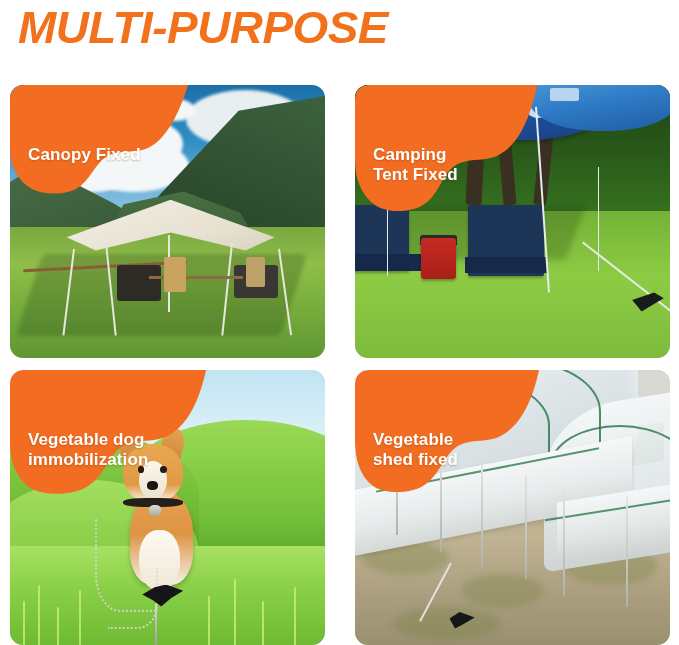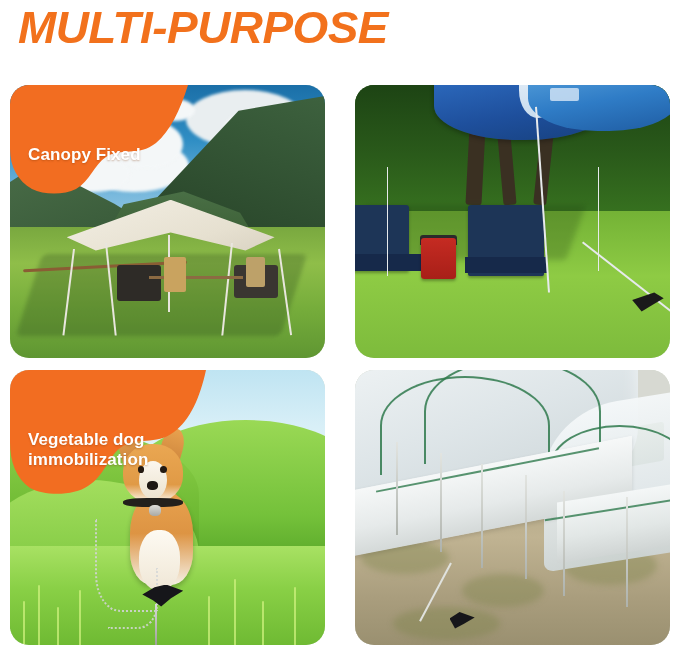--- a/index.html
+++ b/index.html
@@ -34,21 +34,21 @@
     width:660px; height:560px;
     display:grid;
     grid-template-columns:315px 315px;
     grid-template-rows:273px 275px;
     column-gap:30px;
     row-gap:12px;
   }
 
   .panel {
     position:relative;
-    border-radius:19px;
+    border-radius:13px;
     overflow:hidden;
     background:#cfd8c8;
   }
 
   .photo { position:absolute; inset:0; overflow:hidden; }
 
   
   .tab {
     position:absolute;
     left:0; top:0;
@@ -441,20 +441,27 @@
         <div class="chL-seat"></div>
         <div class="chair chR"></div>
         <div class="chR-seat"></div>
         <div class="cooler-lid"></div>
         <div class="cooler"></div>
         <div class="guy g1"></div>
         <div class="guy g2"></div>
         <div class="guy g3"></div>
         <div class="guy g4"></div>
         <div class="stake"></div>
+      </div>
+      <div class="tab">
+        <svg class="blob" width="182" height="128" viewBox="0 0 182 128" aria-hidden="true">
+          <path d="M14,0 H182 C176,30 166,54 150,66 C132,80 114,70 98,82 C86,92 84,110 68,120 C54,128 32,128 20,120 C6,110 0,94 0,74 V14 C0,6 6,0 14,0 Z" fill="#F26D21"></path>
+        </svg>
+        <span class="txt">Camping
+Tent Fixed</span>
       </div>
     </div>
 
     <div class="panel p3">
       <div class="photo">
         <div class="sky"></div>
         <div class="hill h2"></div>
         <div class="hill h1"></div>
         <div class="hill h3"></div>
         <div class="fg"></div>
@@ -511,16 +518,23 @@
         <div class="beam b2"></div>
         <div class="leg lg1"></div>
         <div class="leg lg2"></div>
         <div class="leg lg3"></div>
         <div class="leg lg4"></div>
         <div class="leg lg5"></div>
         <div class="leg lg6"></div>
         <div class="guyline"></div>
         <div class="stake"></div>
       </div>
+      <div class="tab">
+        <svg class="blob" width="184" height="124" viewBox="0 0 184 124" aria-hidden="true">
+          <path d="M14,0 H184 C178,28 168,50 152,62 C134,76 116,66 100,78 C88,88 84,106 68,116 C54,124 30,124 18,116 C5,106 0,90 0,70 V14 C0,6 6,0 14,0 Z" fill="#F26D21"></path>
+        </svg>
+        <span class="txt">Vegetable
+shed fixed</span>
+      </div>
     </div>
 
   </div>
 </div>
 
 </body></html>

